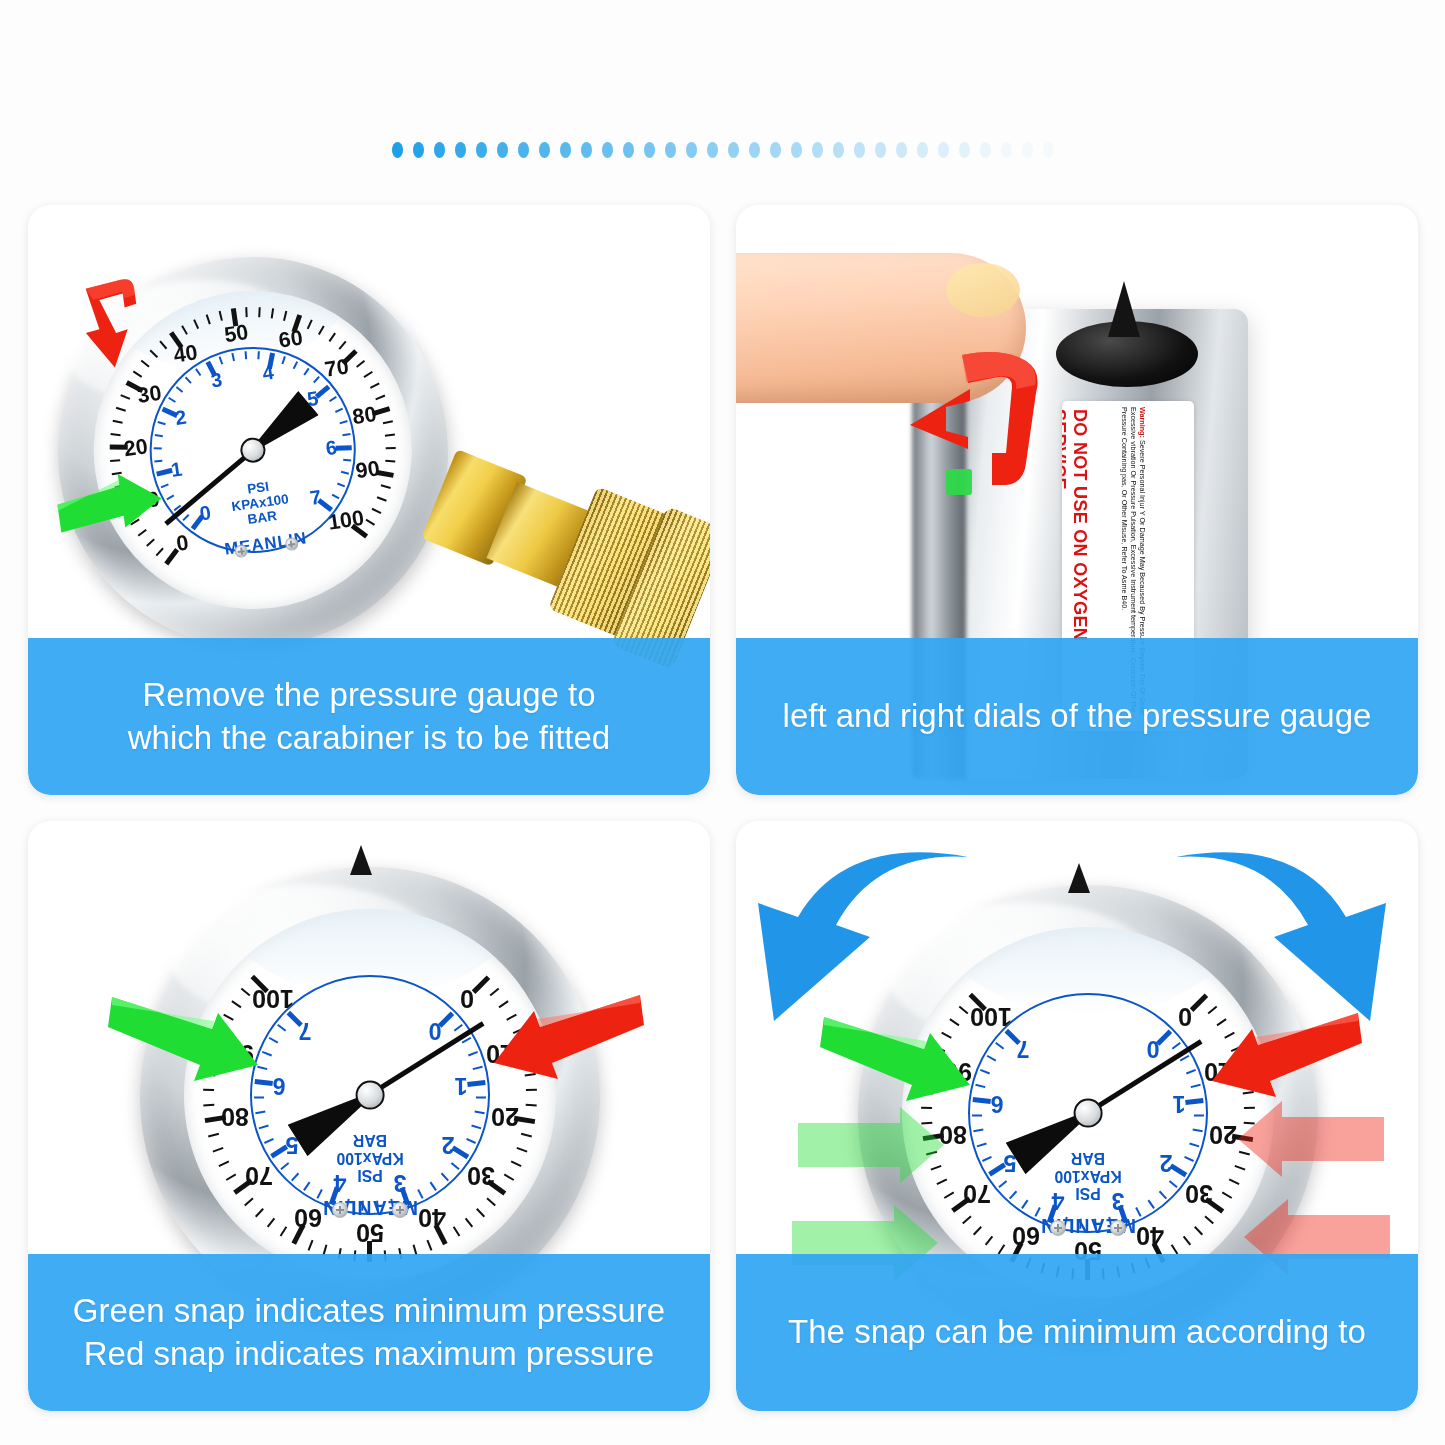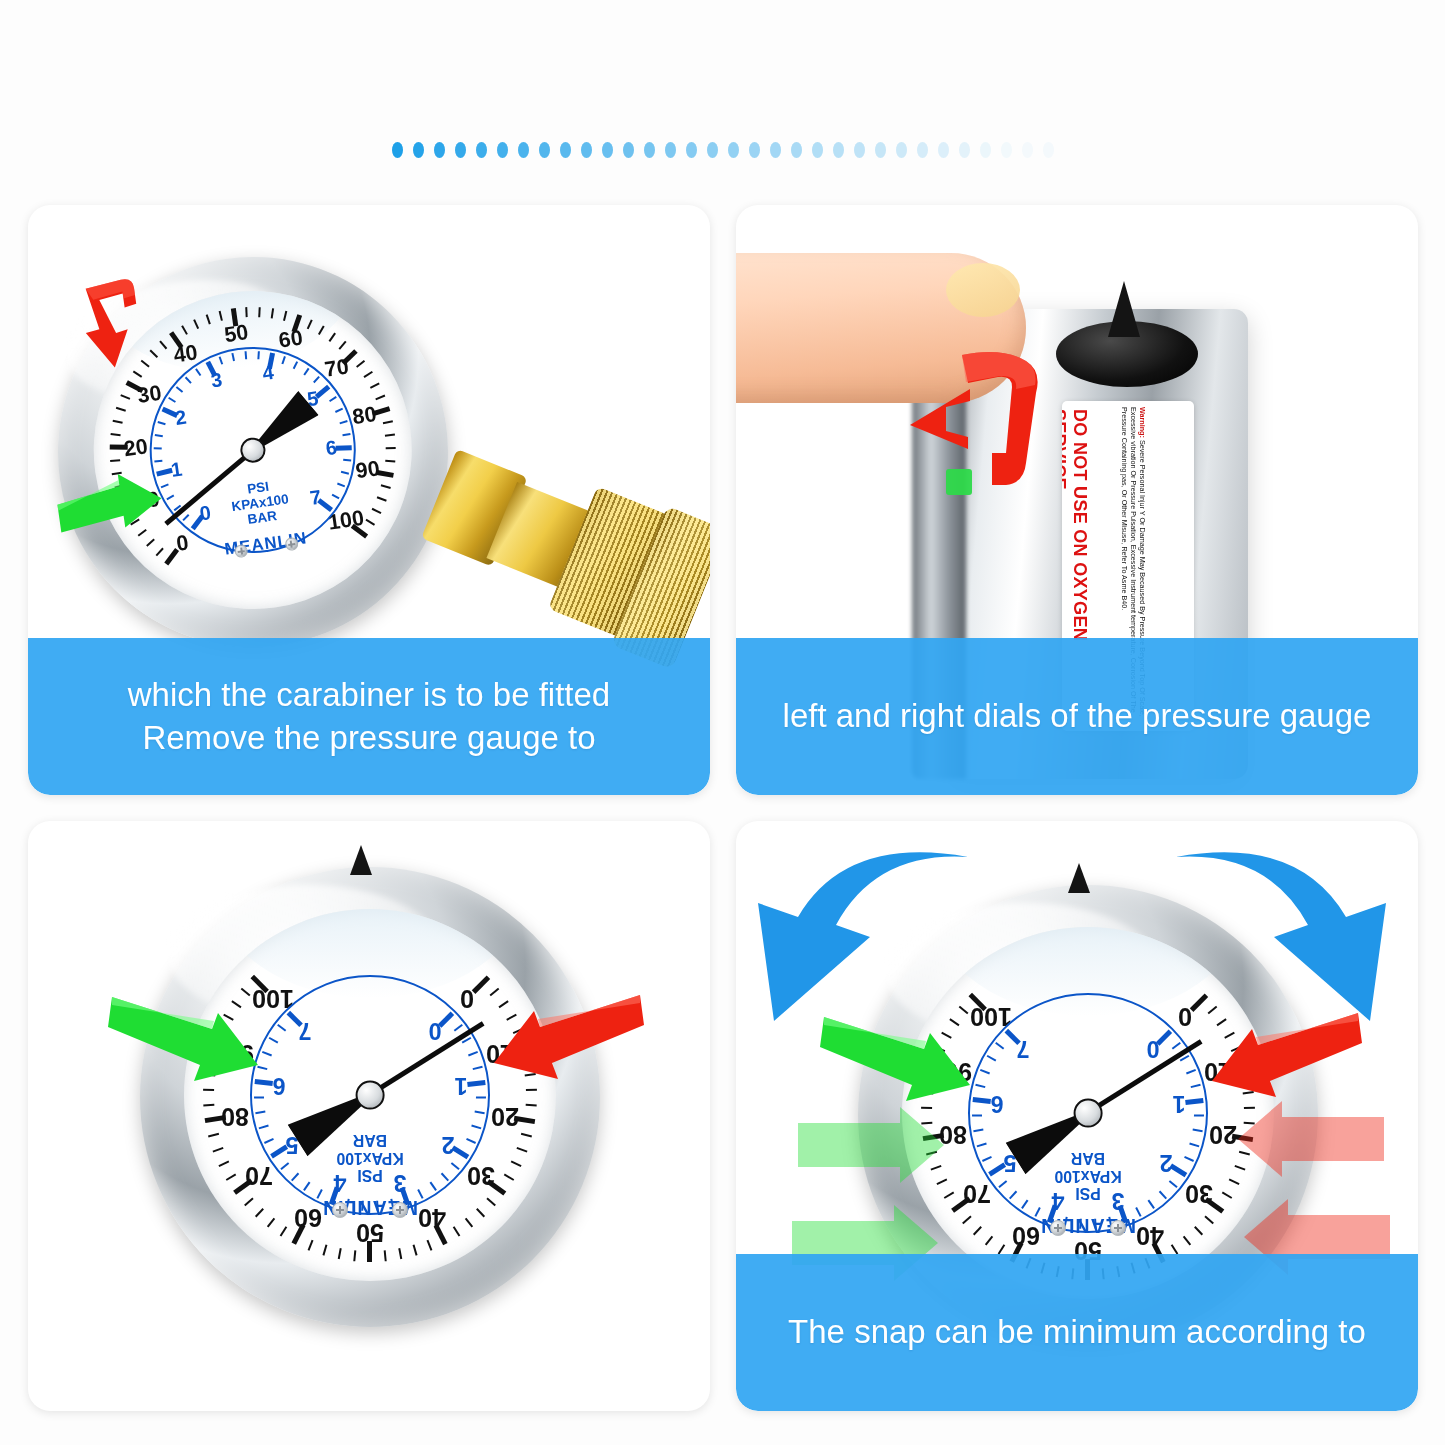--- a/index.html
+++ b/index.html
@@ -517,22 +517,22 @@
                         repeating-linear-gradient(90deg, rgba(110,82,10,0.55) 0 2px, rgba(255,235,150,0.75) 2px 5px),
                         linear-gradient(100deg,#a87f12,#f5da6d 30%,#e5c13c 60%,#9c7713);"></div>
 
           <div style="position:absolute; left:222px; top:18px; width:66px; height:150px; border-radius:10px;
                       background:
                         repeating-linear-gradient(90deg, rgba(110,82,10,0.5) 0 2px, rgba(255,238,160,0.8) 2px 5px),
                         linear-gradient(100deg,#9c7713,#f7de74 32%,#e6c23c 66%,#8e6b11);"></div>
         </div>
       </div>
       <div class="caption">
+        <span>Remove the pressure gauge to</span>
         <span>which the carabiner is to be fitted</span>
-        <span>Remove the pressure gauge to</span>
       </div>
     </div>
 
     <div class="card">
       <div class="scene">
 
         <div style="position:absolute; left:212px; top:104px; width:300px; height:470px;
                     border-radius:14px;
                     background: linear-gradient(95deg,#8d9399 0%,#e9edf0 14%,#ffffff 28%,#c6ccd1 46%,#9aa1a7 62%,#e3e7ea 80%,#b4bac0 100%);
                     box-shadow: 0 8px 26px rgba(0,0,0,0.18);"></div>
@@ -903,20 +903,24 @@
         <svg class="arrow-svg" style="left:78px; top:160px; width:160px; height:110px; z-index:30;" viewBox="0 0 160 110">
           <path d="M6 16 L106 48 L112 32 L152 84 L88 100 L94 84 L2 46 Z" fill="#1FDD33"></path>
           <path d="M6 16 L106 48 L108 40 L6 24 Z" fill="#7BFF88" opacity="0.6"></path>
         </svg>
 
         <svg class="arrow-svg" style="left:458px; top:158px; width:160px; height:110px; z-index:30;" viewBox="0 0 160 110">
           <path d="M154 16 L54 48 L48 32 L8 84 L72 100 L66 84 L158 46 Z" fill="#EE2211"></path>
           <path d="M154 16 L54 48 L52 40 L154 24 Z" fill="#FF7766" opacity="0.55"></path>
         </svg>
       </div>
+      <div class="caption">
+        <span>Green snap indicates minimum pressure</span>
+        <span>Red snap indicates maximum pressure</span>
+      </div>
     </div>
 
     <div class="card">
       <div class="scene">
         <div style="position:absolute; left:332px; top:42px; width:0; height:0;
                     border-left:11px solid transparent; border-right:11px solid transparent;
                     border-bottom:30px solid #141414; z-index:2;"></div>
 
         <div style="position:absolute; left:122px; top:64px; width:460px; height:460px;">
           <div class="bezel"></div>

